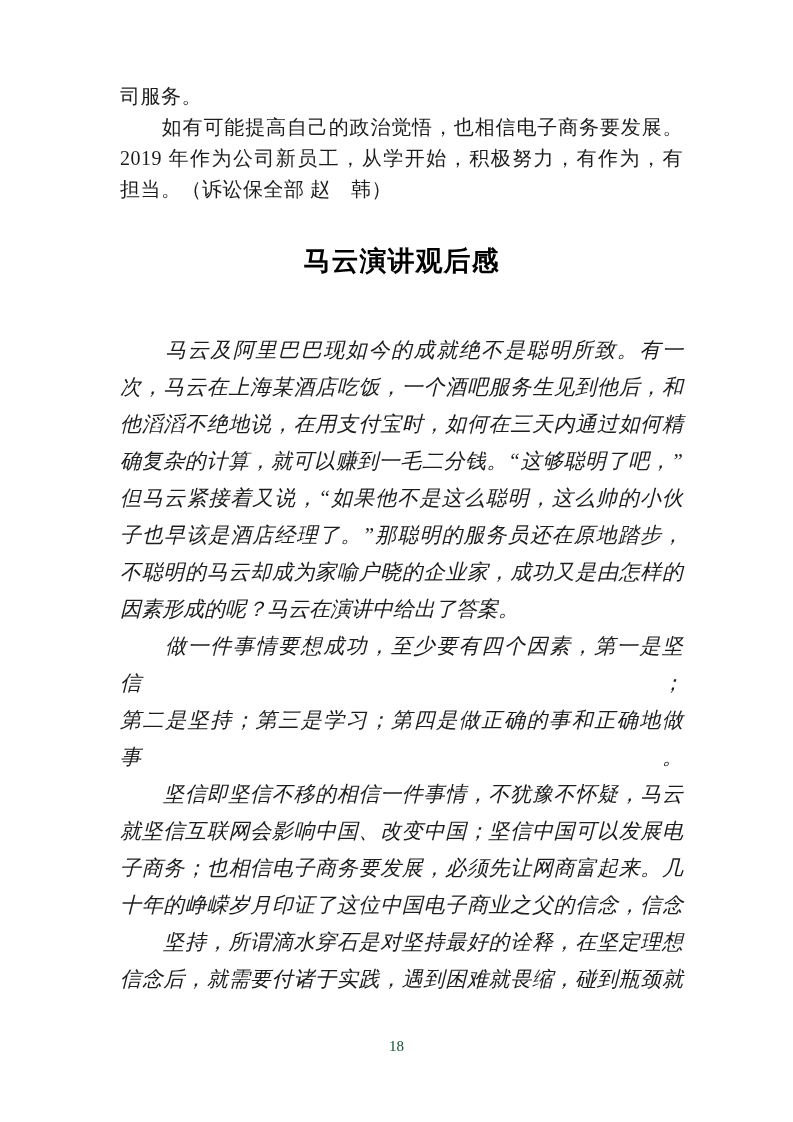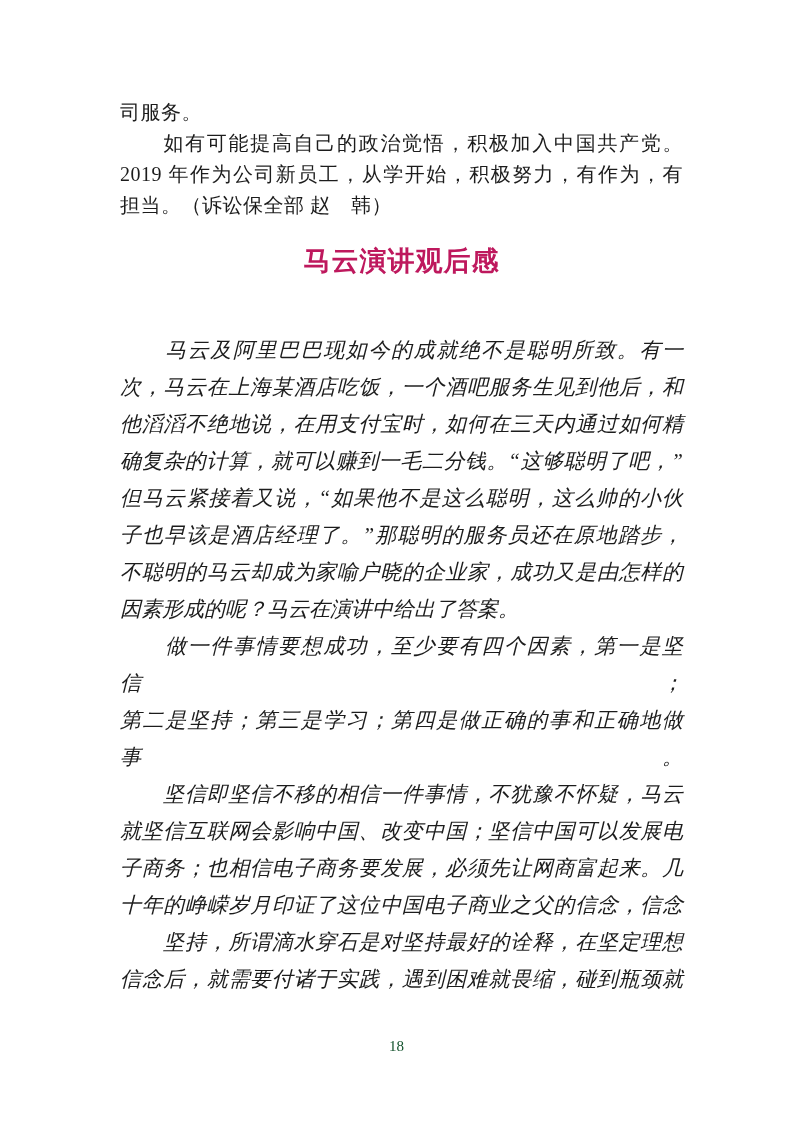--- a/index.html
+++ b/index.html
@@ -13,21 +13,21 @@
     height: 1122px;
     background: #ffffff;
     overflow: hidden;
     color: #1c1c1c;
   }
 
   
   .prev-article {
     position: absolute;
     left: 120px;
-    top: 97px;
+    top: 81px;
     width: 563px;
     font-family: "Liberation Serif", "DejaVu Serif", serif;
     font-size: 20px;
     line-height: 31px;
     letter-spacing: 0.5px;
   }
   .prev-article .line { white-space: nowrap; }
   .prev-article .line.fill {
     white-space: normal;
     text-align: justify;
@@ -44,21 +44,21 @@
     position: absolute;
     left: 120px;
     top: 243px;
     width: 563px;
     margin: 0;
     text-align: center;
     font-family: "Liberation Sans", "DejaVu Sans", sans-serif;
     font-weight: 700;
     font-size: 27px;
     line-height: 36px;
-    color: #be185d;
+    color: #000000;
     letter-spacing: 1px;
   }
 
   
   .article-body {
     position: absolute;
     left: 120px;
     top: 332px;
     width: 563px;
     font-family: "Liberation Serif", "DejaVu Serif", serif;
@@ -88,21 +88,21 @@
     color: #14532d;
   }
 </style>
 </head>
 <body>
 
 <div class="page">
 
   <div class="prev-article">
     <div class="line">司服务。</div>
-    <div class="line fill">　　如有可能提高自己的政治觉悟，积极加入中国共产党。</div>
+    <div class="line fill">　　如有可能提高自己的政治觉悟，也相信电子商务要发展。</div>
     <div class="line fill">2019 年作为公司新员工，从学开始，积极努力，有作为，有</div>
     <div class="line sig-row">
       <span>担当。</span>
       <span>（诉讼保全部 赵　韩）</span>
     </div>
   </div>
 
   <h1 class="title">马云演讲观后感</h1>
 
   <div class="article-body">

